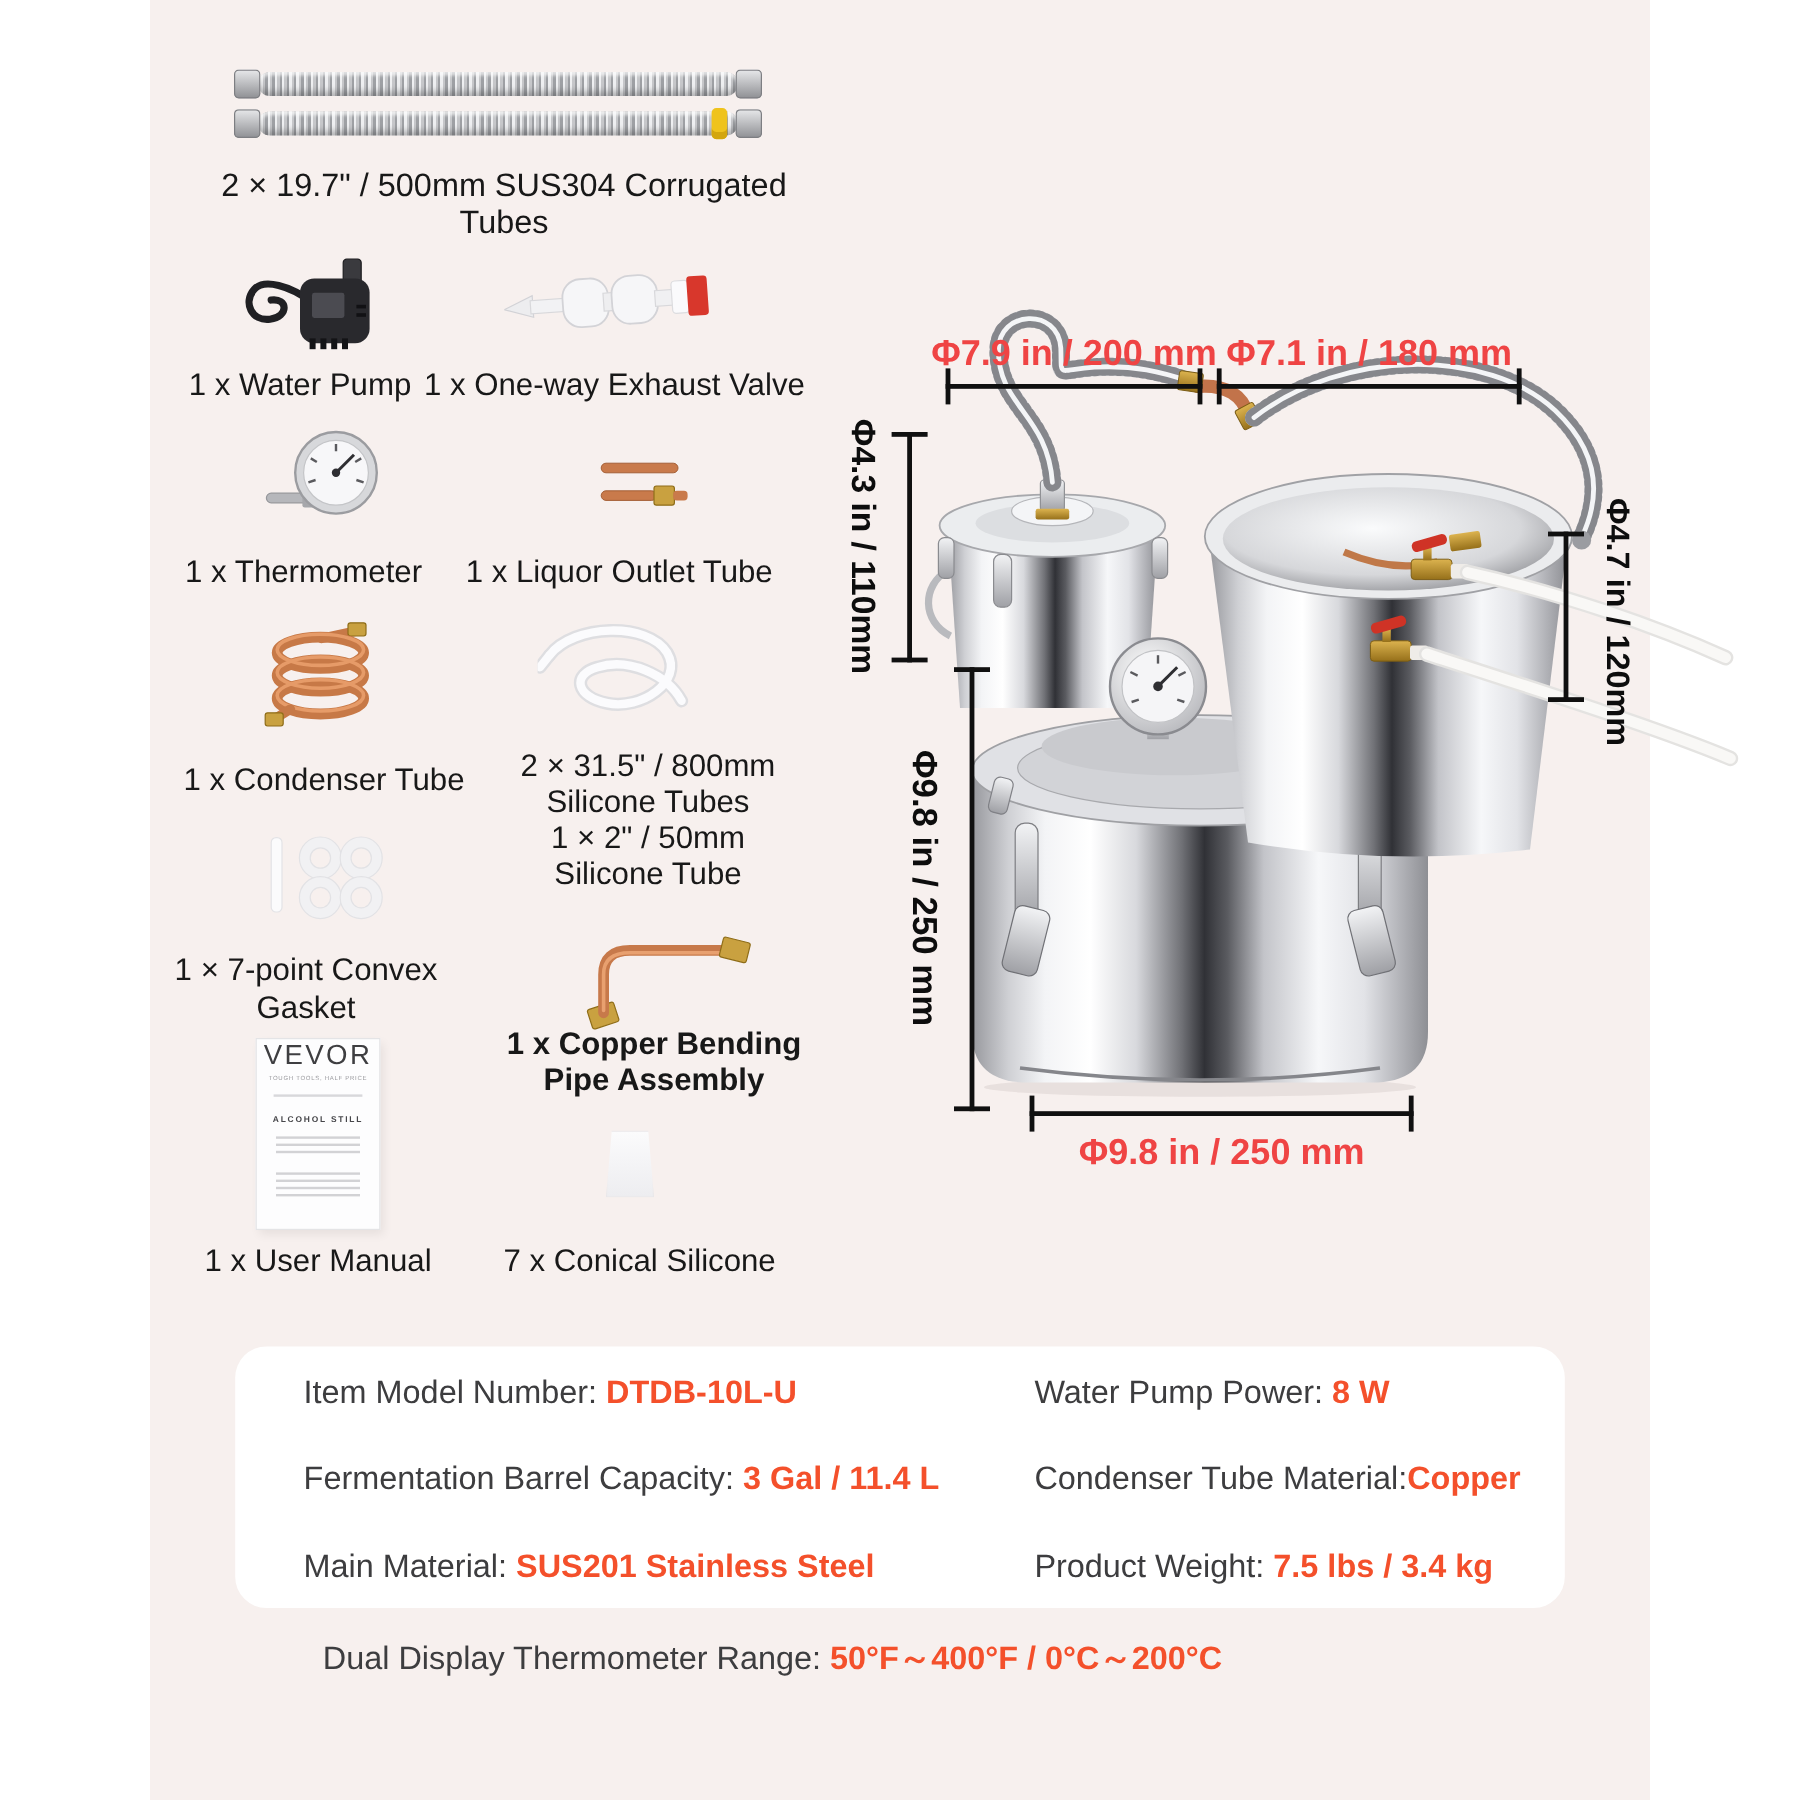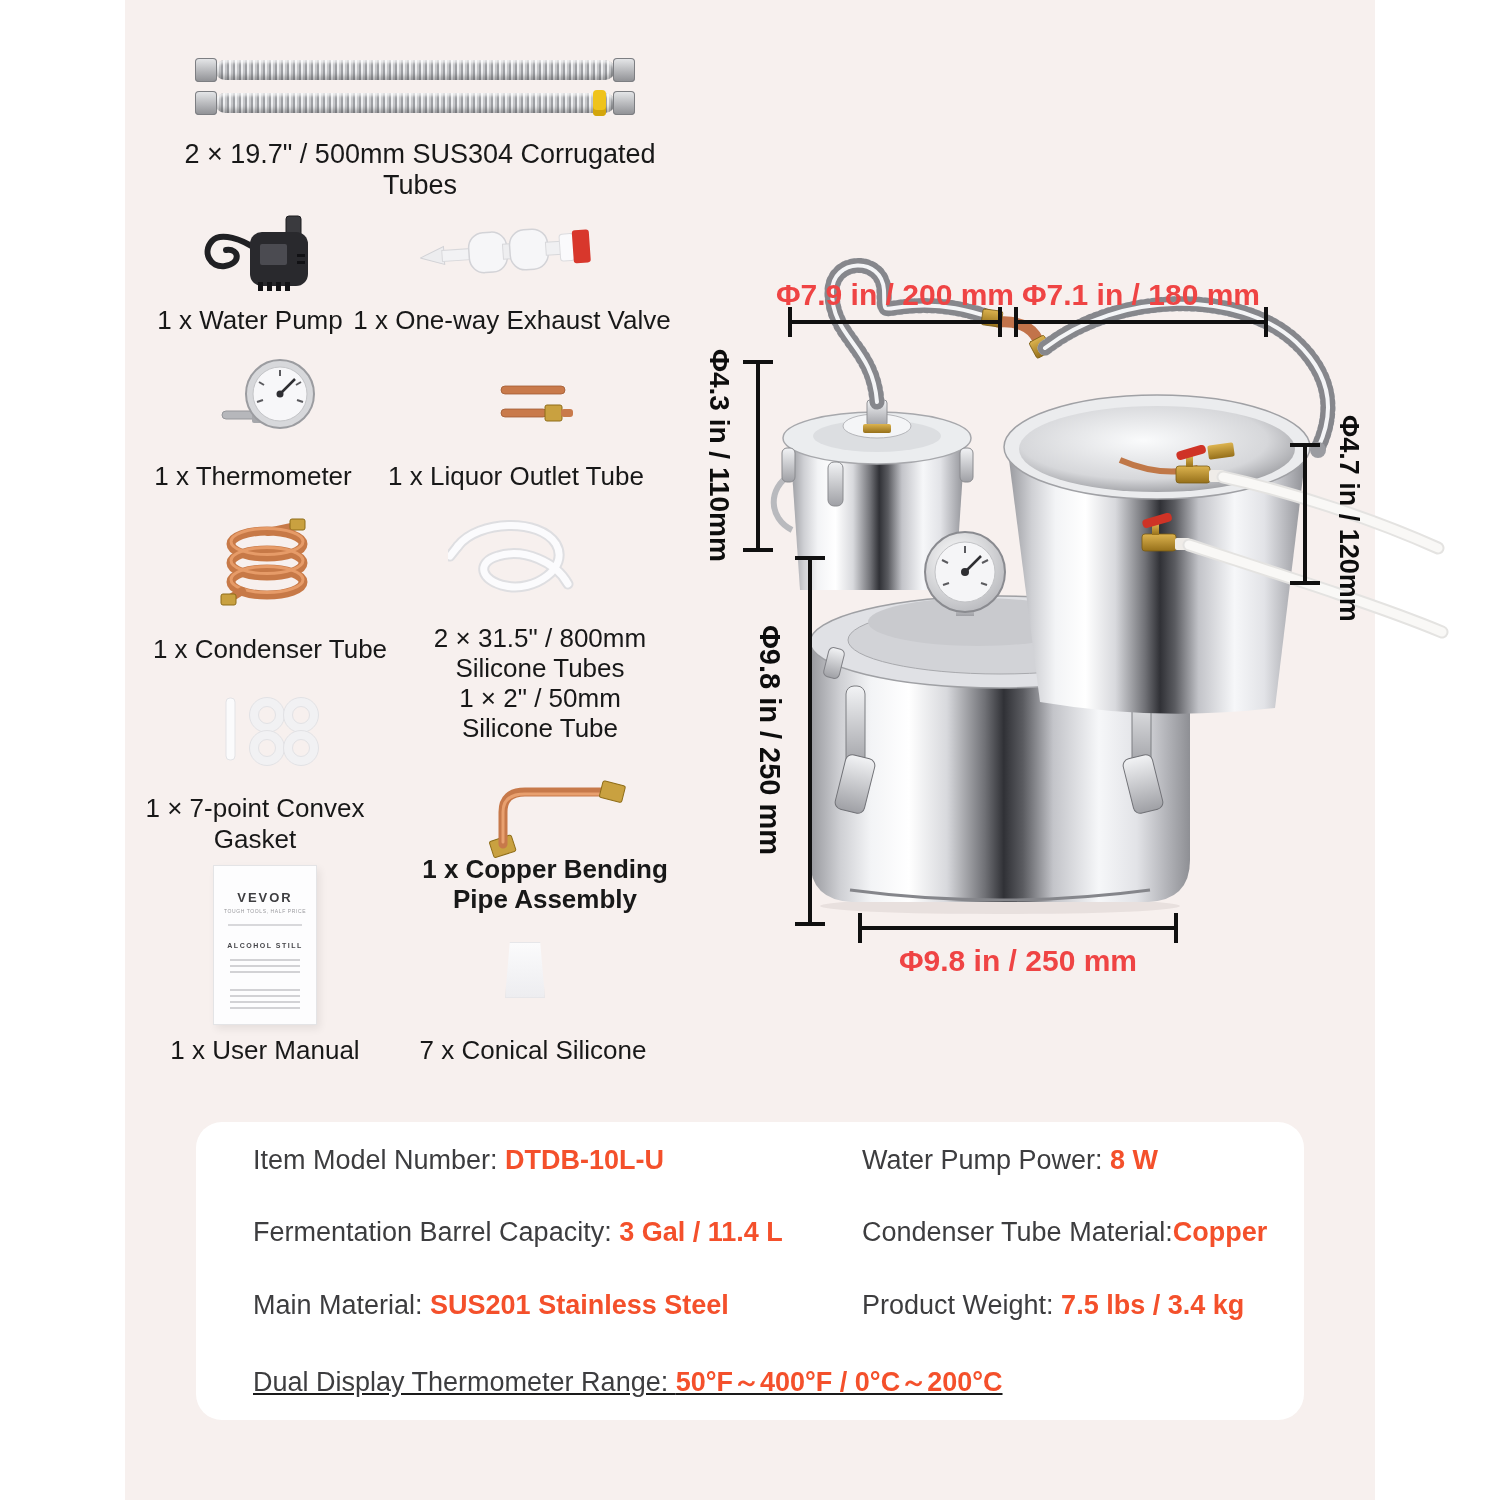--- a/index.html
+++ b/index.html
@@ -22,27 +22,27 @@
              text-align:center;white-space:nowrap;display:flex;align-items:center;justify-content:center;}
   .hdim{position:absolute;height:4px;background:#101010;}
   .hdim::before,.hdim::after{content:"";position:absolute;top:-13px;width:4px;height:30px;background:#101010;}
   .hdim::before{left:0;} .hdim::after{right:0;}
   .vdim{position:absolute;width:4px;background:#101010;}
   .vdim::before,.vdim::after{content:"";position:absolute;left:-13px;width:30px;height:4px;background:#101010;}
   .vdim::before{top:0;} .vdim::after{bottom:0;}
   
   .manual{position:absolute;background:#fdfdfe;border:1px solid #e4e4e6;box-shadow:3px 4px 8px rgba(0,0,0,.07);
           display:flex;flex-direction:column;align-items:center;}
-  .manual .brand{margin-top:24px;font-size:13px;font-weight:700;letter-spacing:2px;color:#3e3e41;}
+  .manual .brand{font-size:23px;font-weight:400;letter-spacing:2px;color:#3e3e41;}
   .manual .tag{margin-top:3px;font-size:5px;letter-spacing:.6px;color:#9a9a9e;}
   .manual .mline{height:2px;background:#d8d8db;}
   .manual .mtitle{margin-top:16px;font-size:7px;letter-spacing:1.5px;color:#46464a;font-weight:700;}
   .manual .para{width:68%;height:2px;background:#d2d2d5;margin-top:4px;}
   
-  .card{position:absolute;left:196px;top:1122px;width:1108px;height:298px;background:#ffffff;border-radius:26px;}
+  .card{position:absolute;left:196px;top:1122px;width:1108px;height:218px;background:#ffffff;border-radius:26px;}
   .spec-row{position:absolute;font-size:27px;line-height:34px;white-space:nowrap;}
   .sl{color:#3d3d3f;font-weight:400;}
   .sv{color:#f4502b;font-weight:700;}
   
   .cone{position:absolute;background:linear-gradient(180deg,#fbfbfc,#ededf0);border:1px solid #e6e6e9;
         clip-path:polygon(12% 0,88% 0,100% 100%,0 100%);}
 </style>
 </head>
 <body>
 
@@ -337,21 +337,21 @@
   <div class="card">
     <div class="spec-row" style="left:57px;top:21px;">
       <span class="sl">Item Model Number: </span><span class="sv">DTDB-10L-U</span>
     </div>
     <div class="spec-row" style="left:57px;top:93px;">
       <span class="sl">Fermentation Barrel Capacity: </span><span class="sv">3 Gal / 11.4 L</span>
     </div>
     <div class="spec-row" style="left:57px;top:166px;">
       <span class="sl">Main Material: </span><span class="sv">SUS201 Stainless Steel</span>
     </div>
-    <div class="spec-row" style="left:57px;top:243px;text-decoration:underline;">
+    <div class="spec-row" style="left:73px;top:243px;">
       <span class="sl">Dual Display Thermometer Range: </span><span class="sv">50°F～400°F / 0°C～200°C</span>
     </div>
     <div class="spec-row" style="left:666px;top:21px;">
       <span class="sl">Water Pump Power: </span><span class="sv">8 W</span>
     </div>
     <div class="spec-row" style="left:666px;top:93px;">
       <span class="sl">Condenser Tube Material:</span><span class="sv">Copper</span>
     </div>
     <div class="spec-row" style="left:666px;top:166px;">
       <span class="sl">Product Weight: </span><span class="sv">7.5 lbs / 3.4 kg</span>

